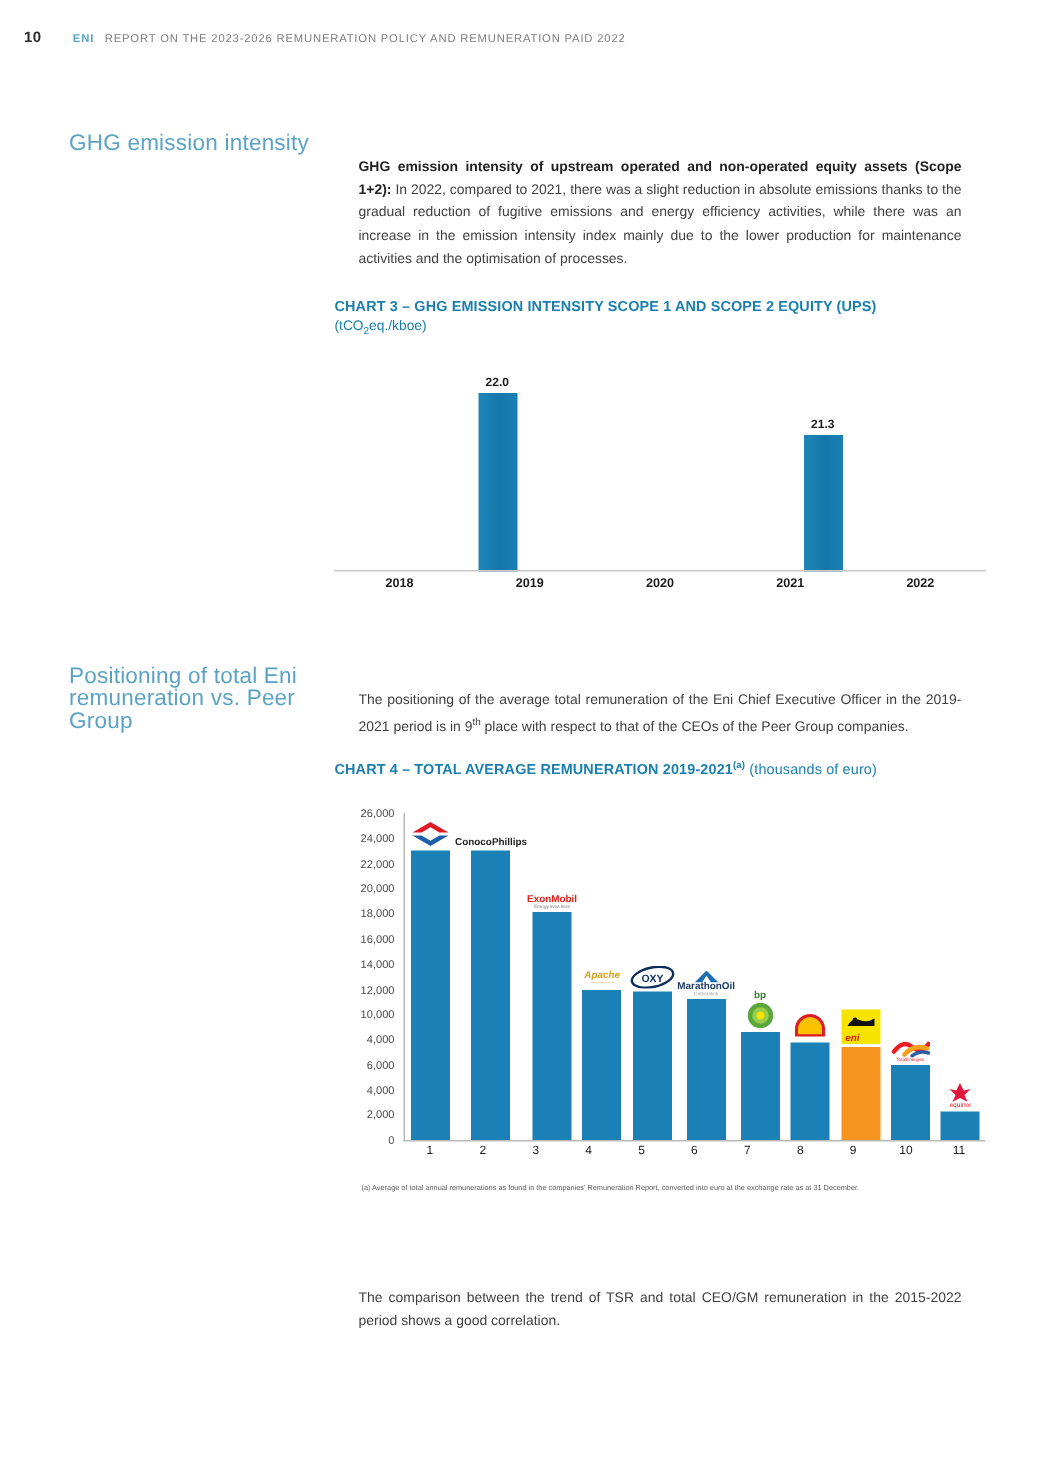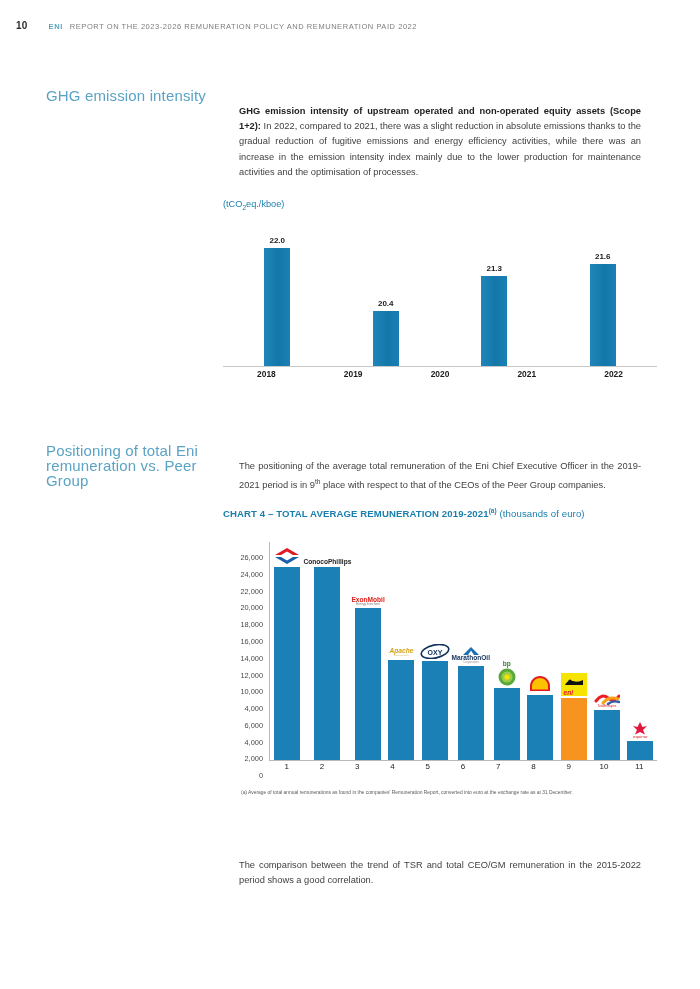--- a/index.html
+++ b/index.html
@@ -174,21 +174,21 @@
 
   
   #chart4-plot {
     position: relative;
     width: 434px;
     height: 240px;
   }
   .c4-axis {
     position: absolute;
     left: 0;
-    top: 15px;
+    top: 0;
     width: 44px;
     height: 218px;
     text-align: center;
   }
   .c4-tick {
     position: absolute;
     right: 4px;
     font-size: 7.4px;
     color: #4a4a4a;
     transform: translateY(-50%);
@@ -274,39 +274,32 @@
 </div>
 
 <div class="section" style="top:88px;">
   <div class="side-heading">GHG emission intensity</div>
   <div class="body-col">
     <p class="lead"><b>GHG emission intensity of upstream operated and non-operated equity assets (Scope 1+2):</b><span> In 2022, compared to 2021, there was a slight reduction in absolute emissions thanks to the gradual reduction of fugitive emissions and energy efficiency activities, while there was an increase in the emission intensity index mainly due to the lower production for maintenance activities and the optimisation of processes.</span></p>
   </div>
 </div>
 
 <div class="chart-block" style="top:198px; left:223px; width:434px;">
+  <div class="chart-title">CHART 3 – GHG EMISSION INTENSITY SCOPE 1 AND SCOPE 2 EQUITY (UPS)</div>
   <div class="chart-subtitle"><span>(tCO</span><sub>2</sub><span>eq./kboe)</span></div>
 
   <div id="chart3-plot">
     <div class="bars" id="c3-bars">
         <div class="c3-col">
           <div class="c3-val">22.0</div>
           <div class="c3-bar" style="height: 119.118px;"></div>
         </div>
         <div class="c3-col">
-          <div class="c3-val">20.4</div>
-          <div class="c3-bar" style="height: 55.5882px;"></div>
-        </div>
-        <div class="c3-col">
           <div class="c3-val">21.3</div>
           <div class="c3-bar" style="height: 91.3235px;"></div>
-        </div>
-        <div class="c3-col">
-          <div class="c3-val">21.6</div>
-          <div class="c3-bar" style="height: 103.235px;"></div>
         </div>
       </div>
     <div class="axis-line"></div>
     <div class="cats" id="c3-cats">
         <div class="c3-cat">2018</div>
         <div class="c3-cat">2019</div>
         <div class="c3-cat">2020</div>
         <div class="c3-cat">2021</div>
         <div class="c3-cat">2022</div>
       </div>

